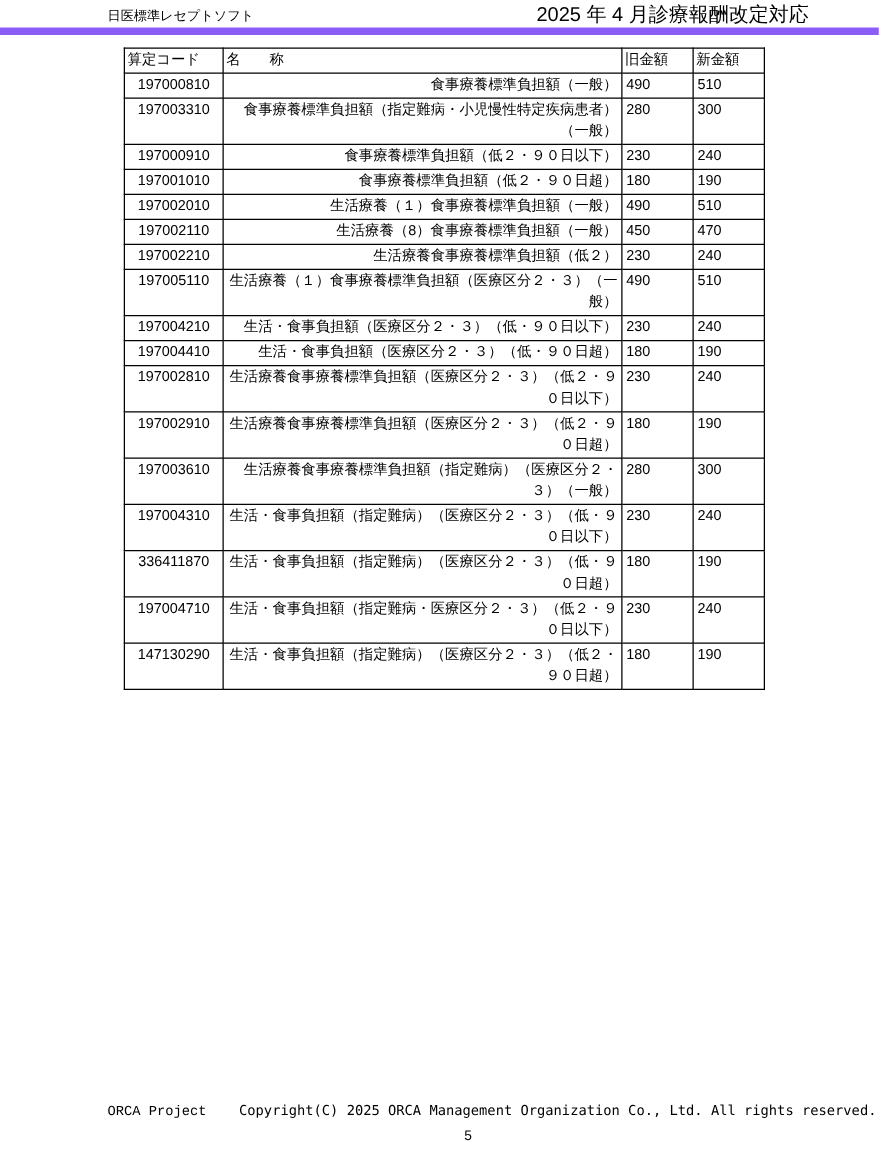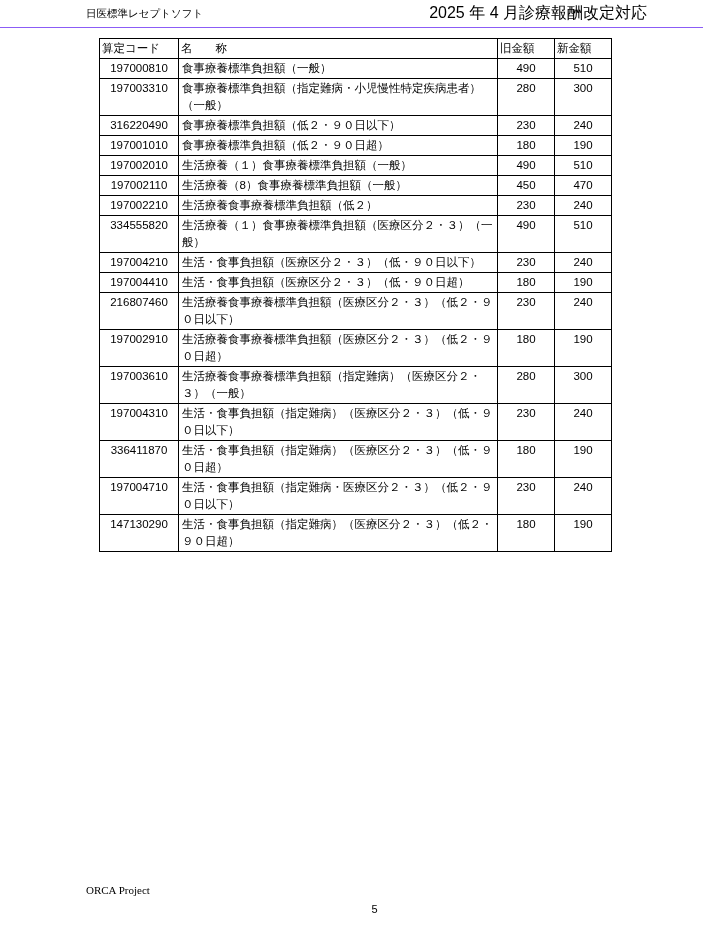--- a/index.html
+++ b/index.html
@@ -21,21 +21,21 @@
     height: 933px;
     box-sizing: border-box;
   }
   
   .doc-header {
     position: absolute;
     top: 6px;
     left: 0;
     right: 0;
     height: 22px;
-    border-bottom: 1px solid #8b5cf6;
+    border-bottom: 6px solid #8b5cf6;
     padding: 0 56px 0 86px;
     box-sizing: border-box;
     display: flex;
     justify-content: space-between;
     align-items: flex-start;
   }
   .doc-header .hdr-left {
     font-size: 10.5px;
     letter-spacing: 0px;
     line-height: 14px;
@@ -79,44 +79,44 @@
   td.code {
     text-align: center;
     font-size: 11.5px;
     letter-spacing: 0px;
     white-space: nowrap;
     padding-left: 1px;
     padding-right: 1px;
     margin-top: 11px;
   }
   td.name {
-    text-align: left;
+    text-align: right;
     padding-left: 6px;
     padding-right: 2px;
   }
   td.amt {
-    text-align: center;
+    text-align: left;
     padding-right: 6px;
     white-space: nowrap;
   }
   
   .doc-footer {
     position: absolute;
     left: 0;
     right: 0;
     bottom: 18px;
     padding: 0 40px 0 86px;
     box-sizing: border-box;
   }
   .footer-line {
     display: flex;
     align-items: baseline;
   }
   .footer-left {
-    font-family: Liberation Serif, serif;
+    font-family: Liberation Mono, monospace;
     font-size: 11px;
     white-space: nowrap;
   }
   .footer-center {
     font-family: "DejaVu Sans Mono", monospace;
     font-size: 11px;
     margin-left: 26px;
     white-space: nowrap;
   }
   .page-number {
@@ -159,21 +159,21 @@
             <td class="amt">490</td>
             <td class="amt">510</td>
           </tr>
           <tr>
             <td class="code">197003310</td>
             <td class="name">食事療養標準負担額（指定難病・小児慢性特定疾病患者）（一般）</td>
             <td class="amt">280</td>
             <td class="amt">300</td>
           </tr>
           <tr>
-            <td class="code">316220490</td>
+            <td class="code">197000910</td>
             <td class="name">食事療養標準負担額（低２・９０日以下）</td>
             <td class="amt">230</td>
             <td class="amt">240</td>
           </tr>
           <tr>
             <td class="code">197001010</td>
             <td class="name">食事療養標準負担額（低２・９０日超）</td>
             <td class="amt">180</td>
             <td class="amt">190</td>
           </tr>
@@ -189,39 +189,39 @@
             <td class="amt">450</td>
             <td class="amt">470</td>
           </tr>
           <tr>
             <td class="code">197002210</td>
             <td class="name">生活療養食事療養標準負担額（低２）</td>
             <td class="amt">230</td>
             <td class="amt">240</td>
           </tr>
           <tr>
-            <td class="code">334555820</td>
+            <td class="code">197005110</td>
             <td class="name">生活療養（１）食事療養標準負担額（医療区分２・３）（一般）</td>
             <td class="amt">490</td>
             <td class="amt">510</td>
           </tr>
           <tr>
             <td class="code">197004210</td>
             <td class="name">生活・食事負担額（医療区分２・３）（低・９０日以下）</td>
             <td class="amt">230</td>
             <td class="amt">240</td>
           </tr>
           <tr>
             <td class="code">197004410</td>
             <td class="name">生活・食事負担額（医療区分２・３）（低・９０日超）</td>
             <td class="amt">180</td>
             <td class="amt">190</td>
           </tr>
           <tr>
-            <td class="code">216807460</td>
+            <td class="code">197002810</td>
             <td class="name">生活療養食事療養標準負担額（医療区分２・３）（低２・９０日以下）</td>
             <td class="amt">230</td>
             <td class="amt">240</td>
           </tr>
           <tr>
             <td class="code">197002910</td>
             <td class="name">生活療養食事療養標準負担額（医療区分２・３）（低２・９０日超）</td>
             <td class="amt">180</td>
             <td class="amt">190</td>
           </tr>
@@ -255,17 +255,18 @@
             <td class="amt">180</td>
             <td class="amt">190</td>
           </tr>
         </tbody>
     </table>
   </div>
 
   <div class="doc-footer">
     <div class="footer-line">
       <span class="footer-left">ORCA Project</span>
+      <span class="footer-center">Copyright(C) 2025 ORCA Management Organization Co., Ltd. All rights reserved.</span>
     </div>
     <div class="page-number">5</div>
   </div>
 
 </div>
 
 </body></html>

